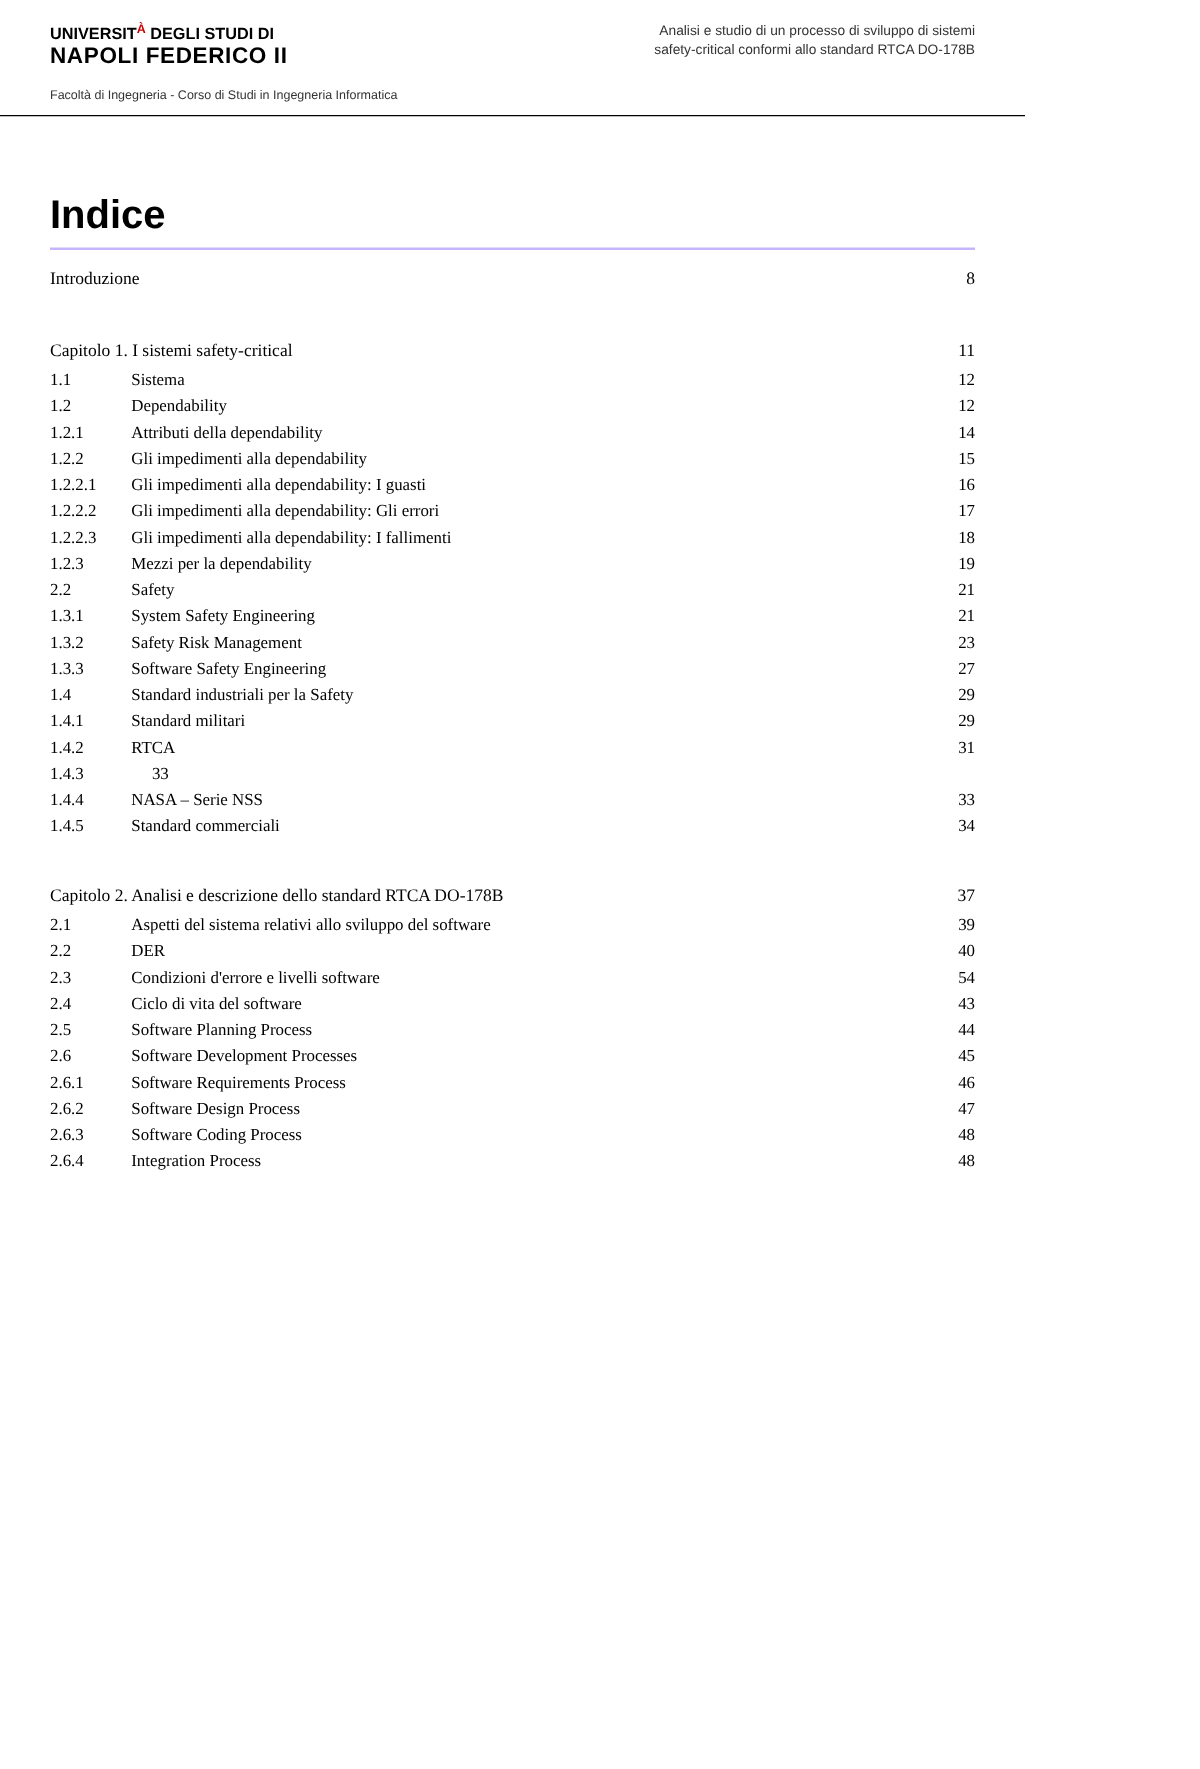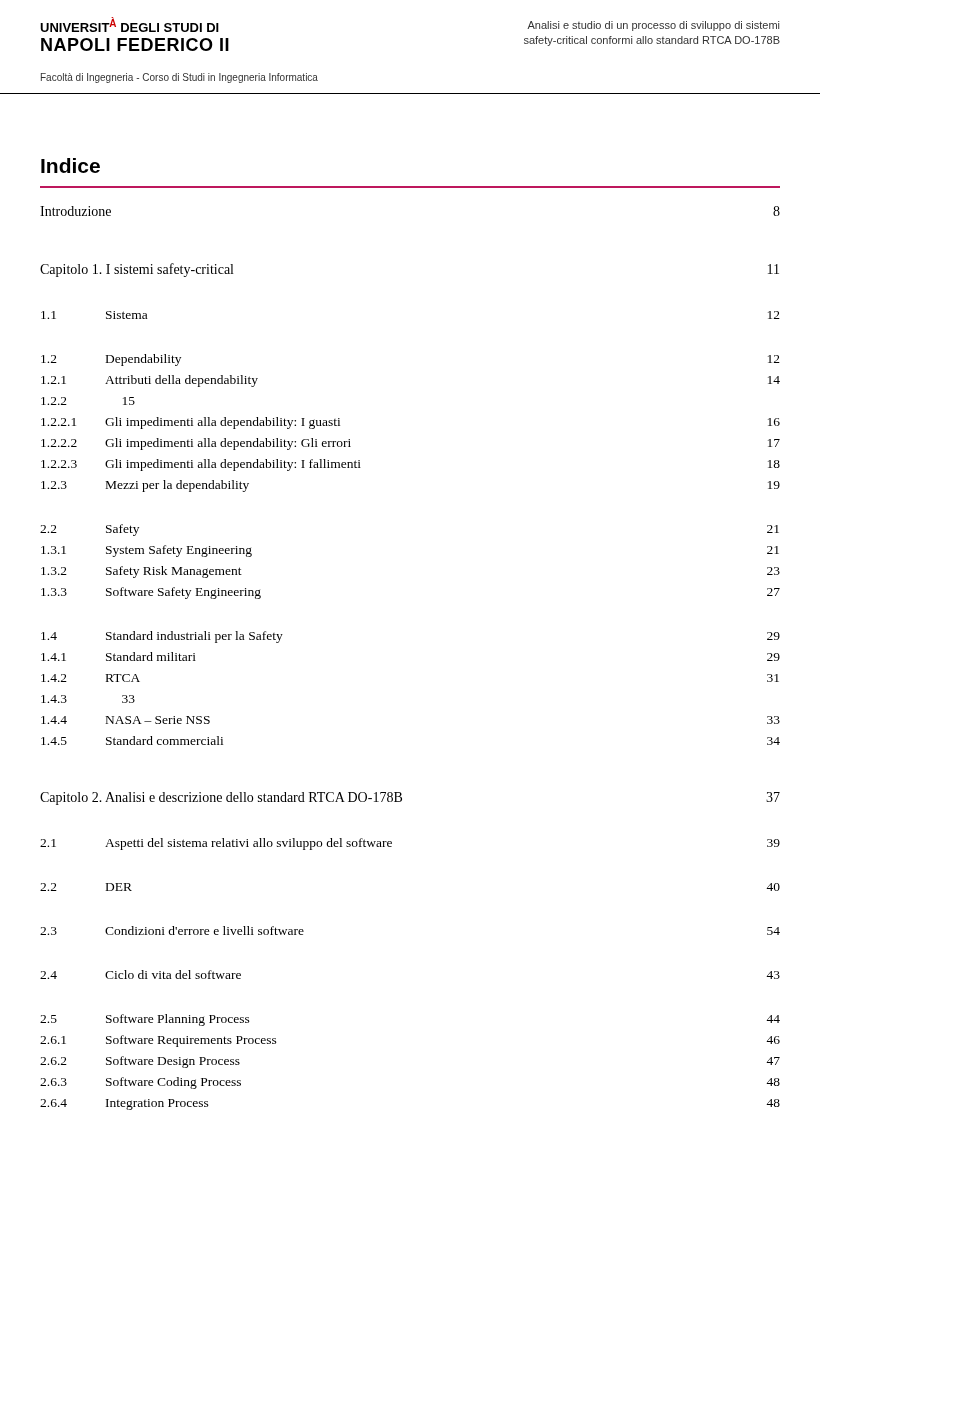--- a/index.html
+++ b/index.html
@@ -70,43 +70,42 @@
       line-height: 1.4;
     }
 
     
     .content {
       padding: 60px 40px 40px 40px;
     }
 
     
     .toc-title {
-      font-size: 21px;
+      font-size: 32px;
       font-weight: bold;
       font-family: Arial, sans-serif;
       margin-bottom: 12px;
       padding-bottom: 8px;
-      border-bottom: 2px solid #be185d;
+      border-bottom: 2px solid #c4b5fd;
     }
 
     
     .toc-section {
       margin-bottom: 32px;
     }
 
     .toc-entry {
       display: flex;
       align-items: baseline;
       padding: 2.5px 0;
       font-size: 13.5px;
     }
 
     .toc-entry.sub1 {
       padding-left: 0px;
-      margin-top: 23px;
     }
 
     .toc-entry.sub2 {
       padding-left: 0px;
     }
 
     .toc-number {
       min-width: 65px;
       font-size: 13.5px;
     }
@@ -207,20 +206,21 @@
         <span class="toc-label">Dependability</span>
         <span class="toc-page">12</span>
       </div>
       <div class="toc-entry sub2">
         <span class="toc-number">1.2.1</span>
         <span class="toc-label">Attributi della dependability</span>
         <span class="toc-page">14</span>
       </div>
       <div class="toc-entry sub2">
         <span class="toc-number">1.2.2</span>
+        <span class="toc-label">Gli impedimenti alla dependability</span>
         <span class="toc-page">15</span>
       </div>
       <div class="toc-entry sub2">
         <span class="toc-number">1.2.2.1</span>
         <span class="toc-label">Gli impedimenti alla dependability: I guasti</span>
         <span class="toc-page">16</span>
       </div>
       <div class="toc-entry sub2">
         <span class="toc-number">1.2.2.2</span>
         <span class="toc-label">Gli impedimenti alla dependability: Gli errori</span>
@@ -311,20 +311,25 @@
       <div class="toc-entry sub1">
         <span class="toc-number">2.4</span>
         <span class="toc-label">Ciclo di vita del software</span>
         <span class="toc-page">43</span>
       </div>
       <div class="toc-entry sub1">
         <span class="toc-number">2.5</span>
         <span class="toc-label">Software Planning Process</span>
         <span class="toc-page">44</span>
       </div>
+      <div class="toc-entry sub1">
+        <span class="toc-number">2.6</span>
+        <span class="toc-label">Software Development Processes</span>
+        <span class="toc-page">45</span>
+      </div>
       <div class="toc-entry sub2">
         <span class="toc-number">2.6.1</span>
         <span class="toc-label">Software Requirements Process</span>
         <span class="toc-page">46</span>
       </div>
       <div class="toc-entry sub2">
         <span class="toc-number">2.6.2</span>
         <span class="toc-label">Software Design Process</span>
         <span class="toc-page">47</span>
       </div>

